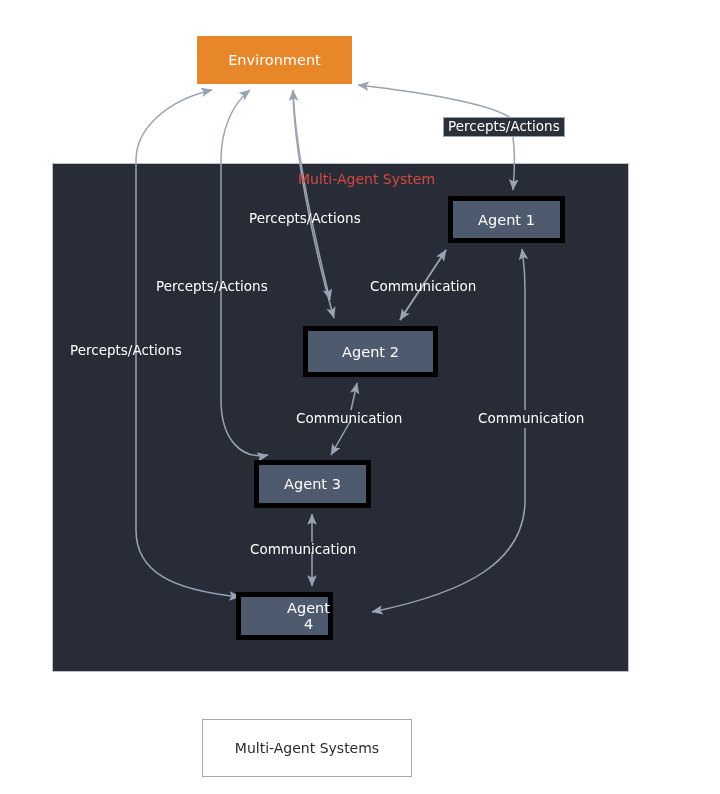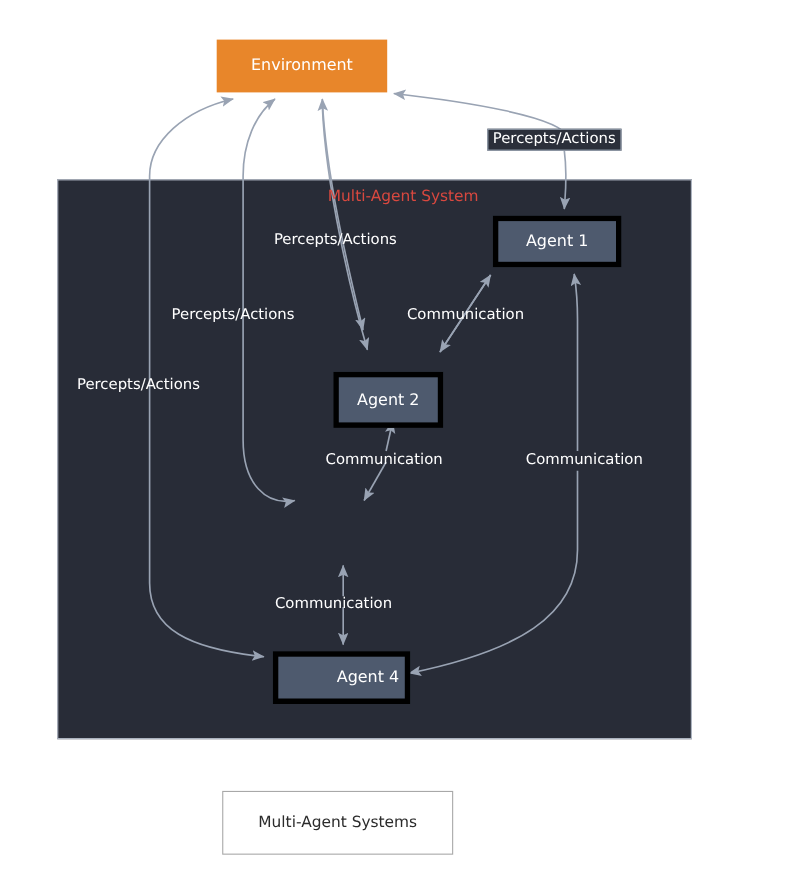--- a/index.html
+++ b/index.html
@@ -52,23 +52,23 @@
     color: #ffffff;
     font-size: 14.5px;
   }
   .agent-box {
     background: #4e5a6e;
     color: #ffffff;
     font-size: 14.5px;
     border: 5px solid #000000;
   }
   #agent1 { left: 448px; top: 196px; width: 117px; height: 47px; }
-  #agent2 { left: 303px; top: 326px; width: 100px; height: 51px; margin-top: 12px; }
+  #agent2 { left: 303px; top: 326px; width: 135px; height: 51px; }
   #agent3 { left: 254px; top: 460px; width: 117px; height: 48px; }
-  #agent4 { left: 248px; top: 592px; width: 125px; height: 48px; padding-left: 48px; }
+  #agent4 { left: 236px; top: 592px; width: 97px; height: 48px; padding-left: 48px; }
 
   .edge-label {
     position: absolute;
     color: #ffffff;
     font-size: 13.5px;
     white-space: nowrap;
     line-height: 1;
   }
   .edge-label.boxed {
     background: #2b2f3a;
@@ -146,20 +146,21 @@
       <path d="M 525,428 L 525,500 C 525,560 470,592 372,612" marker-end="url(#ah)"></path>
     </g>
   </svg>
 
   <div class="mas-title">Multi-Agent System</div>
 
   <div class="node env-box">Environment</div>
 
   <div class="node agent-box" id="agent1">Agent 1</div>
   <div class="node agent-box" id="agent2">Agent 2</div>
+  <div class="node agent-box" id="agent3">Agent 3</div>
   <div class="node agent-box" id="agent4">Agent 4</div>
 
   <div class="edge-label boxed" style="left:443px; top:117px;">Percepts/Actions</div>
 
   <div class="edge-label" style="left:249px; top:212px;">Percepts/Actions</div>
 
   <div class="edge-label" style="left:156px; top:280px;">Percepts/Actions</div>
 
   <div class="edge-label" style="left:70px; top:344px;">Percepts/Actions</div>
 

